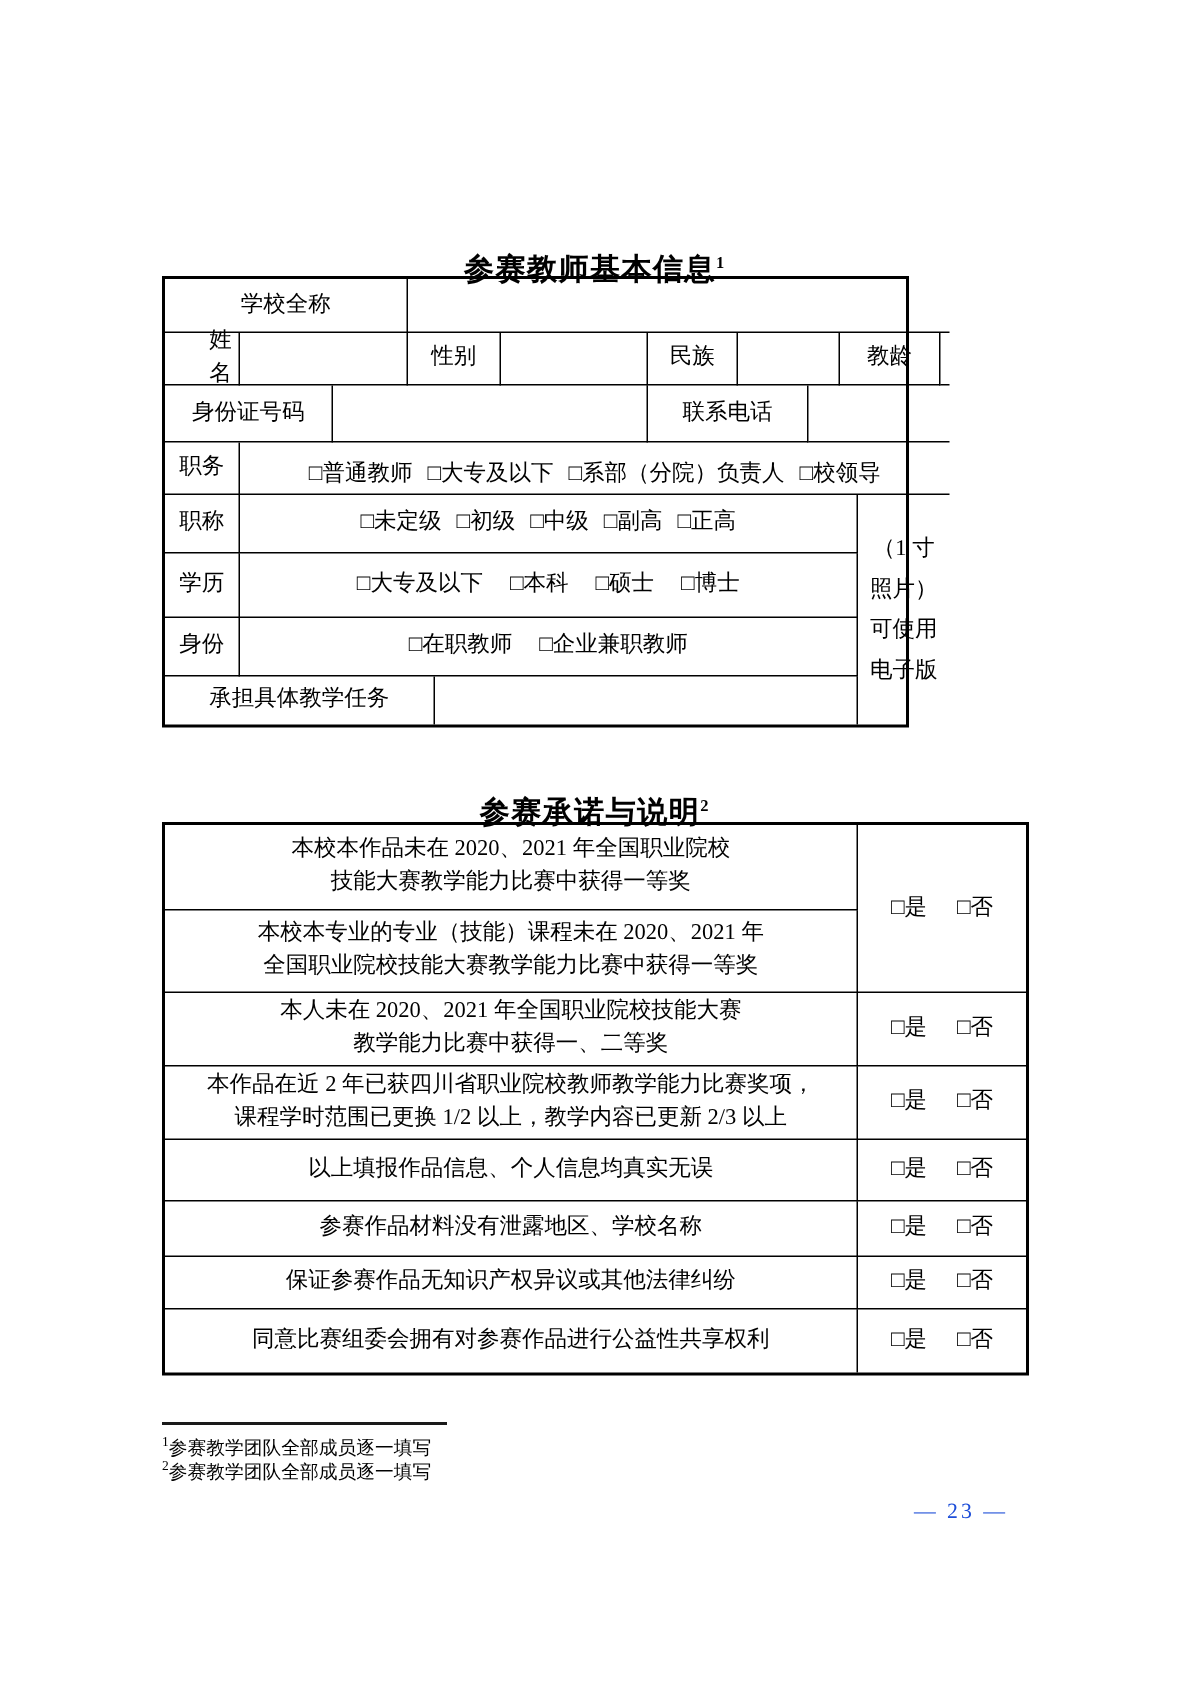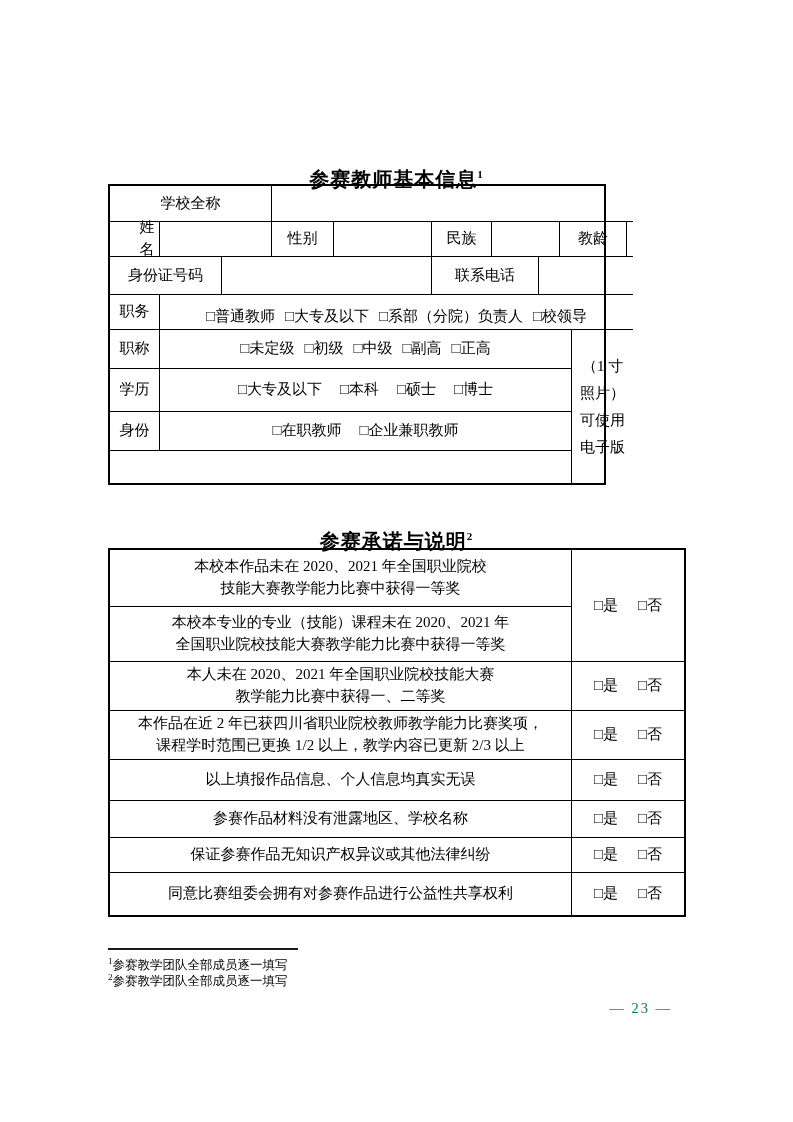--- a/index.html
+++ b/index.html
@@ -50,21 +50,21 @@
   .opts.wide span{margin:0 9px;}
   .photo-cell{flex-direction:column;line-height:1.8;}
   .stmt{flex-direction:column;}
   .yesno span{margin:0 10px;white-space:nowrap;}
   
   .fn-rule{position:absolute;left:108px;top:948px;width:190px;height:2px;background:#1a1a1a;}
   .footnote{position:absolute;left:108px;font-size:12.5px;line-height:1.3;}
   .footnote sup{font-size:9px;}
   .page-number{
     position:absolute;top:1000px;left:0;width:672px;
-    text-align:right;font-size:14.5px;letter-spacing:2px;color:#0f766e;
+    text-align:right;font-size:14.5px;letter-spacing:2px;color:#1d4ed8;
   }
 </style>
 </head>
 <body>
 
 <div class="page">
 
   <div class="doc-title" style="top:146px;">
     <span>参赛教师基本信息</span><sup>1</sup>
   </div>
@@ -116,20 +116,21 @@
       <span>□硕士</span>
       <span>□博士</span>
     </div>
 
     <div class="c" style="grid-column:1;grid-row:7;">身份</div>
     <div class="c opts wide" style="grid-column:2/11;grid-row:7;">
       <span>□在职教师</span>
       <span>□企业兼职教师</span>
     </div>
 
+    <div class="c nb" style="grid-column:1/5;grid-row:8;">承担具体教学任务</div>
     <div class="c nb" style="grid-column:5/11;grid-row:8;"></div>
   </div>
 
   <div class="doc-title" style="top:508px;">
     <span>参赛承诺与说明</span><sup>2</sup>
   </div>
 
   <div class="t2">
 
     <div class="c stmt" style="grid-column:1;grid-row:1;">

